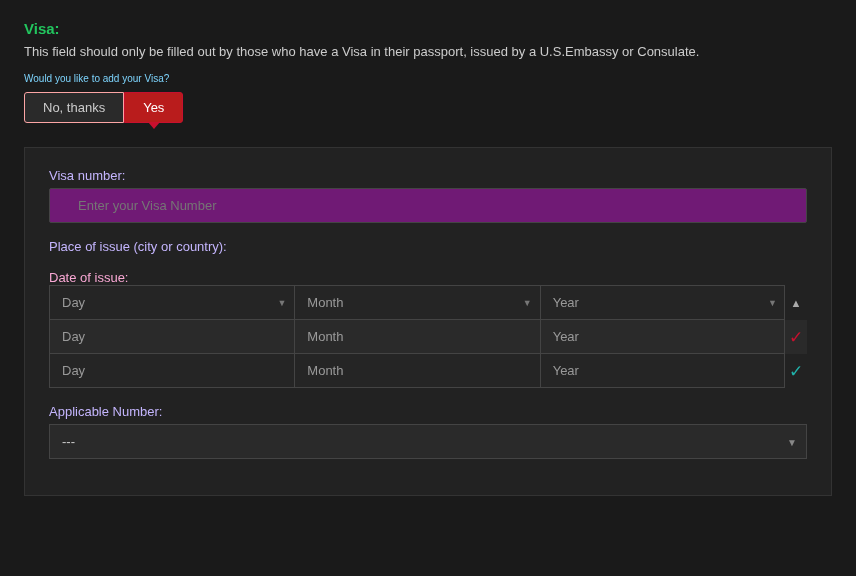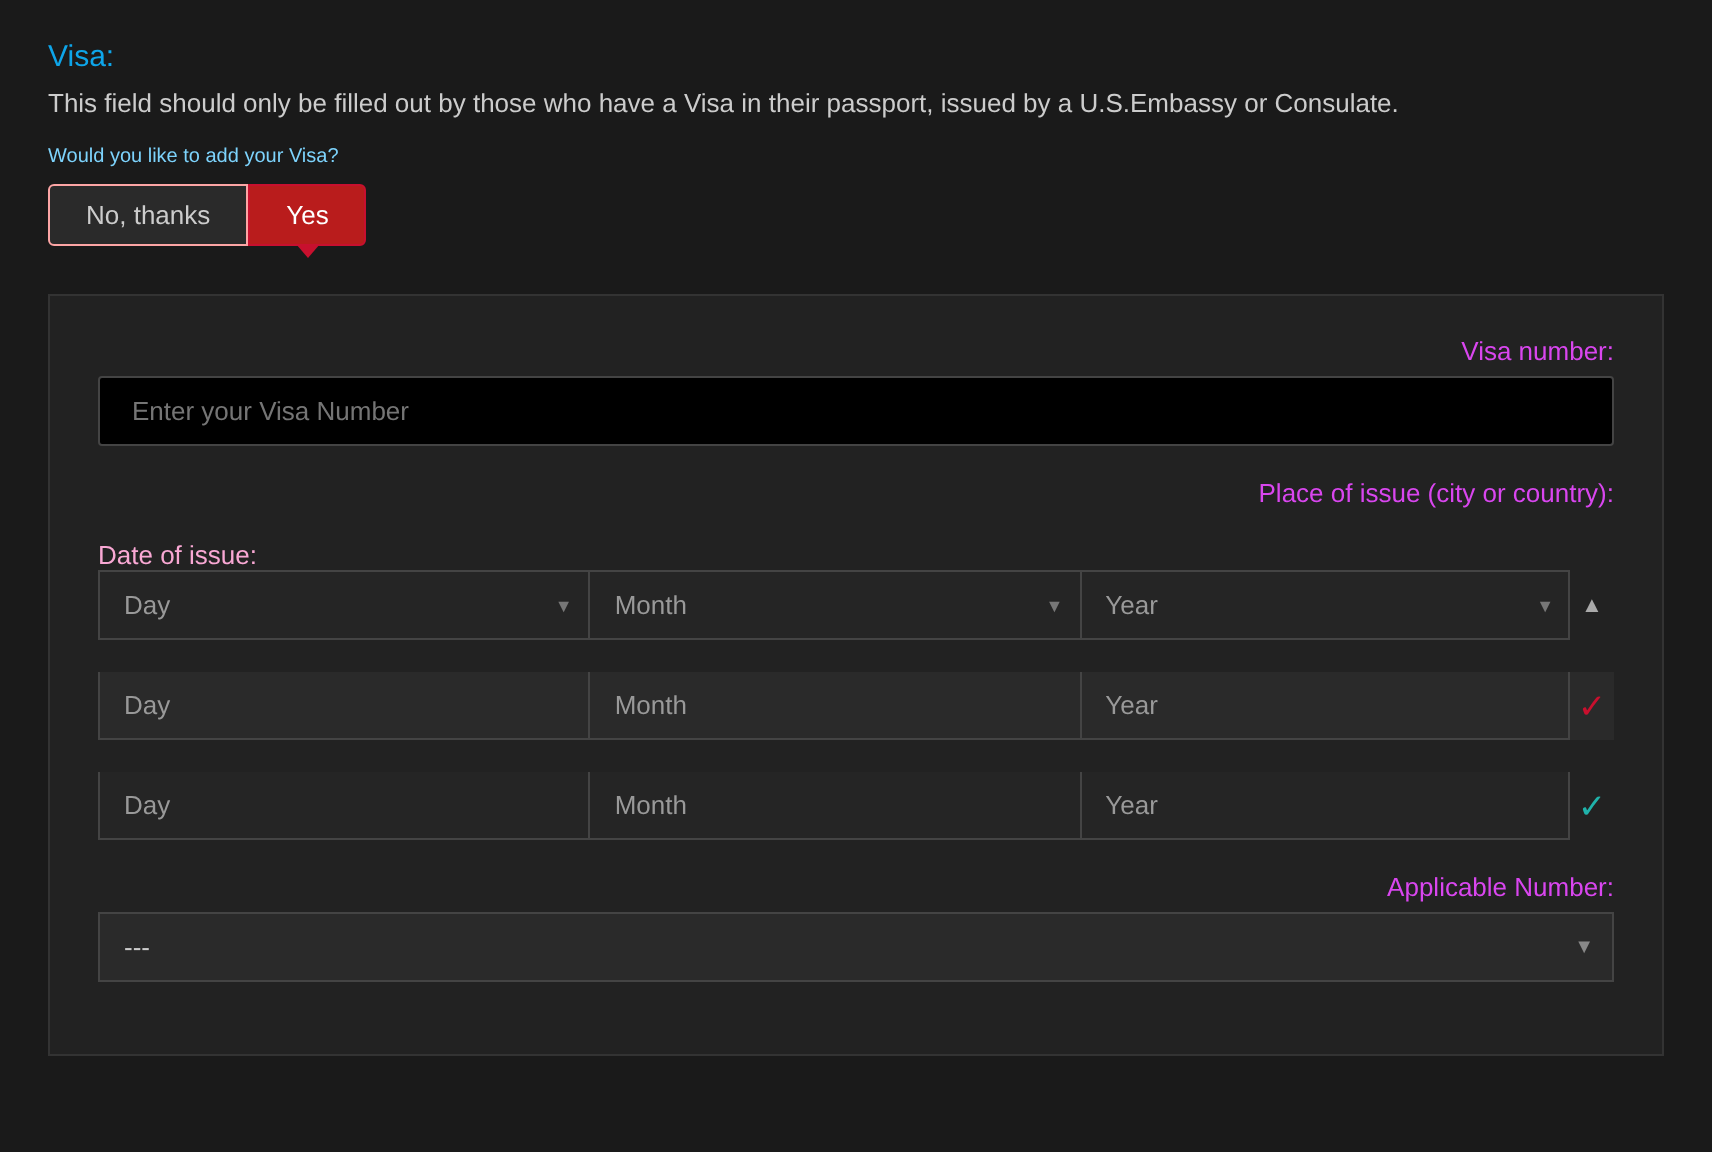--- a/index.html
+++ b/index.html
@@ -6,23 +6,23 @@
     body {
       background-color: #1a1a1a;
       color: #e0e0e0;
       font-family: Arial, sans-serif;
       font-size: 14px;
       width: 856px;
       min-height: 576px;
       padding: 20px 24px;
     }
     .section-title {
-      color: #0ea5e9;
+      color: #22c55e;
       font-size: 15px;
-      font-weight: normal;
+      font-weight: bold;
       margin-bottom: 6px;
     }
     .section-description {
       color: #cccccc;
       font-size: 13px;
       margin-bottom: 12px;
       line-height: 1.4;
     }
     .question-label {
       color: #7dd3fc;
@@ -66,31 +66,30 @@
     .form-section {
       background: #222222;
       border: 1px solid #333;
       padding: 20px 24px;
       margin-bottom: 0;
     }
     .field-group {
       margin-bottom: 16px;
     }
     .field-label {
-      color: #d946ef;
+      color: #c4b5fd;
       font-size: 13px;
       margin-bottom: 5px;
-      text-align: right;
     }
     .text-input {
       width: 100%;
-      background: #000000;
+      background: #701a75;
       border: 1px solid #444;
       color: #999;
-      padding: 9px 16px;
+      padding: 9px 28px;
       font-size: 13px;
       outline: none;
       border-radius: 2px;
     }
     .date-section {
       margin-bottom: 16px;
     }
     .date-label {
       color: #f9a8d4;
       font-size: 13px;
@@ -123,21 +122,21 @@
       top: 50%;
       transform: translateY(-50%);
       font-size: 9px;
       color: #777;
       pointer-events: none;
     }
     
     .date-rows-container {
       display: flex;
       flex-direction: column;
-      gap: 16px;
+      gap: 0;
     }
     .date-row-group {
       display: flex;
       align-items: center;
     }
     .date-row-fields {
       display: flex;
       flex: 1;
     }
     .date-row-fields .date-cell {

